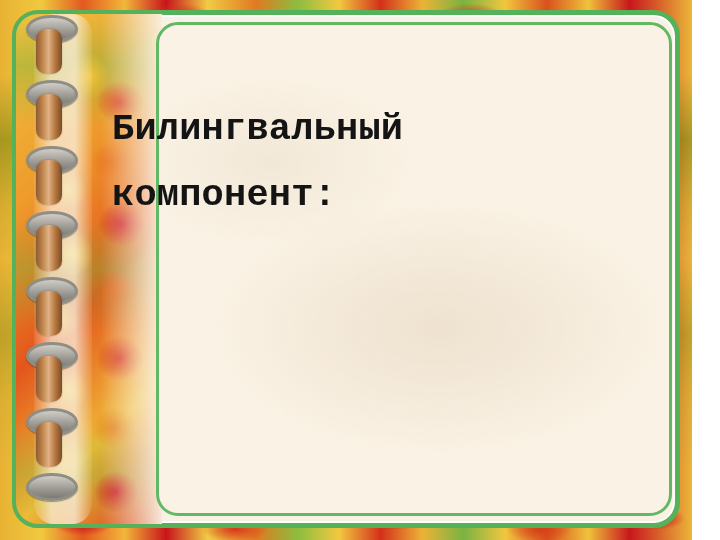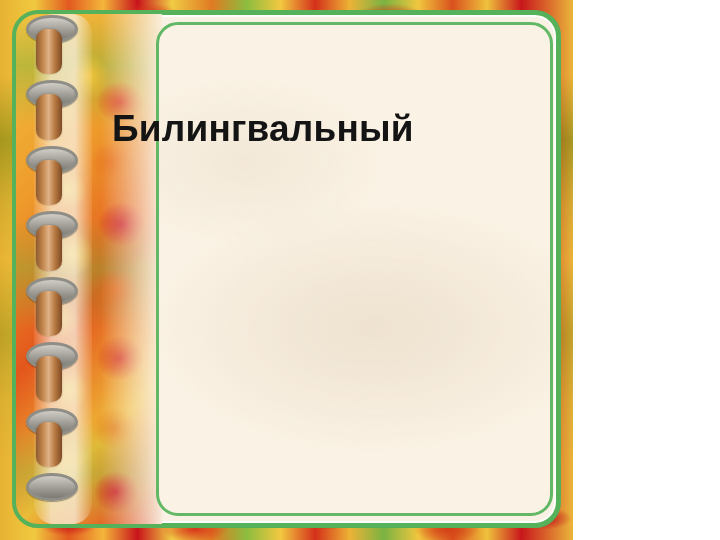--- a/index.html
+++ b/index.html
@@ -2,24 +2,24 @@
 <html><head>
 <meta charset="utf-8">
 <style>
   html, body {
     margin: 0;
     padding: 0;
     background: #ffffff;
   }
   #slide {
     position: relative;
-    width: 573px;
+    width: 692px;
     height: 540px;
     overflow: hidden;
-    font-family: Liberation Sans, sans-serif;
+    font-family: Liberation Mono, monospace;
     background: #eab308;
   }
 
   
   .leaf-backdrop {
     position: absolute;
     inset: 0;
     background:
       
       radial-gradient(ellipse 38px 16px at 8% 4%,  #c9141b 0%, rgba(201,20,27,0) 72%),
@@ -237,15 +237,16 @@
       <div class="coil" style="top: 348.05px; height: 45.5px;"></div>
       <div class="ring" style="top: 399.55px;"></div>
       <div class="coil" style="top: 413.55px; height: 45.5px;"></div>
       <div class="ring" style="top: 465.05px;"></div>
     </div>
 
   <div class="paper"></div>
 
   <div class="textblock">
     <div class="line line-1">Билингвальный</div>
+    <div class="line line-2">компонент:</div>
   </div>
 
 </div>
 
 </body></html>

